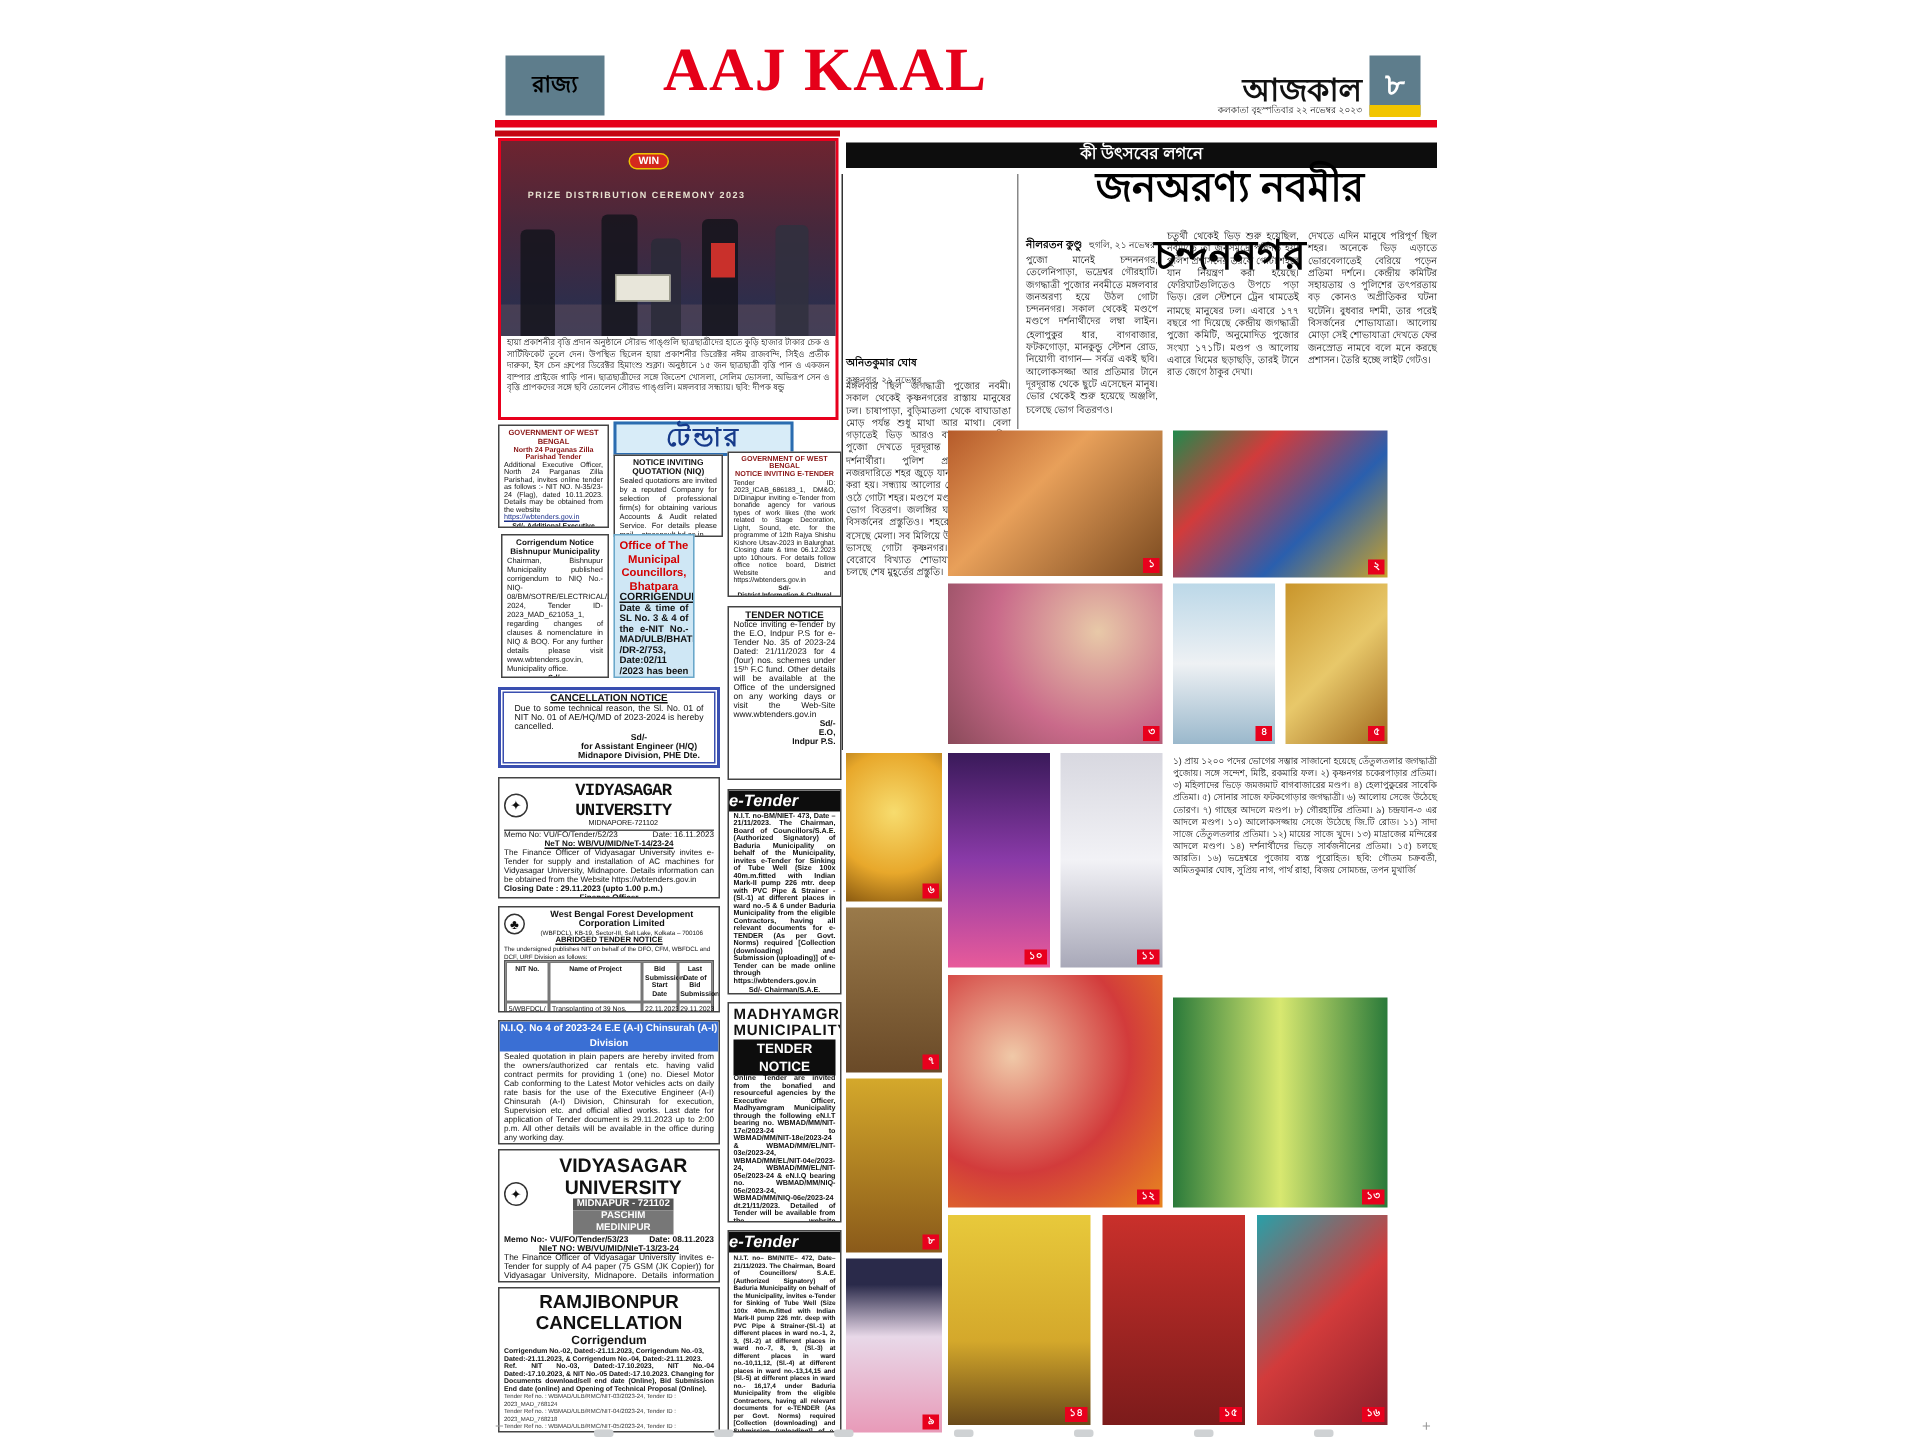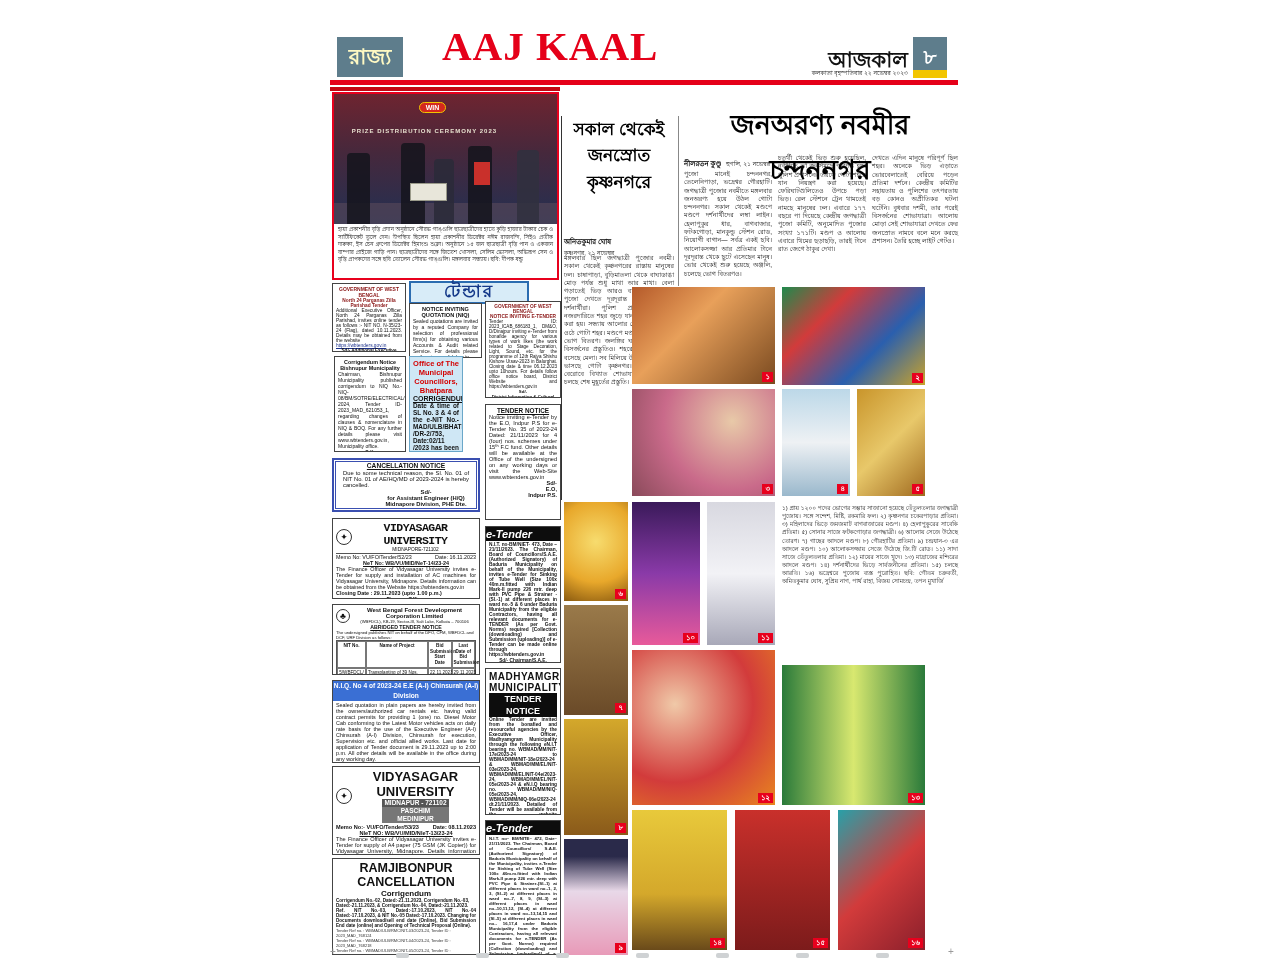--- a/index.html
+++ b/index.html
@@ -1,21 +1,21 @@
 <!DOCTYPE html>
 <html><head>
 <meta charset="utf-8">
 <style>
   html,body{margin:0;padding:0;background:#ffffff;width:1280px;height:960px;overflow:hidden;
     font-family:"Liberation Sans",sans-serif;-webkit-font-smoothing:antialiased;}
   #page{position:absolute;left:330px;top:0;width:632px;height:960px;background:#fff;}
   .abs{position:absolute;}
   .ben{font-family:"Liberation Sans","DejaVu Sans",sans-serif;}
   
-  .sec-box{background:#5e7d8c;color:#fef9c3;font-weight:bold;font-size:21px;text-align:center;line-height:40px;}
+  .sec-box{background:#5e7d8c;color:#000000;font-weight:bold;font-size:15px;text-align:center;line-height:40px;}
   .mast-title{color:#e50019;font-family:"Liberation Serif",serif;font-weight:900;font-size:41px;letter-spacing:1px;}
   .logo-bn{font-weight:900;font-size:21px;color:#111;}
   .dateline{font-size:6px;color:#222;}
   .pg-box{background:#5e7d8c;color:#fff;font-weight:bold;font-size:20px;text-align:center;line-height:40px;}
   .yellow-bar{background:#f2c500;}
   .red-rule{background:#e50019;}
   .red-rule2{background:#c40613;}
   
   .kicker{background:#0d0d0d;color:#fff;font-weight:bold;font-size:11px;text-align:center;line-height:17px;}
   .headline{font-weight:900;font-size:27px;text-align:center;color:#000;}
@@ -104,22 +104,22 @@
       <div class="sil" style="left:30%;width:11%;height:62%;"></div>
       <div class="sil" style="left:45%;width:9%;height:50%;background:#2a2a38;"></div>
       <div class="sil" style="left:60%;width:11%;height:60%;"></div>
       <div class="sil" style="left:82%;width:10%;height:57%;background:#30303e;"></div>
       <div class="abs" style="left:34%;bottom:18%;width:16%;height:12%;background:#e8e6da;border:1px solid #9a9a8a;"></div>
       <div class="abs" style="left:63%;bottom:30%;width:7%;height:18%;background:#c9302b;"></div>
     </div>
     <div class="lead-cap ben">হায়া প্রকাশনীর বৃত্তি প্রদান অনুষ্ঠানে সৌরভ গাঙ্গুলি ছাত্রছাত্রীদের হাতে কুড়ি হাজার টাকার চেক ও সার্টিফিকেট তুলে দেন। উপস্থিত ছিলেন হায়া প্রকাশনীর ডিরেক্টর নঈম রাজবন্দি, সিইও প্রতীক দারুকা, ইস চেন গ্রুপের ডিরেক্টর হিমাংশু শুক্লা। অনুষ্ঠানে ১৫ জন ছাত্রছাত্রী বৃত্তি পান ও একজন বাম্পার প্রাইজে গাড়ি পান। ছাত্রছাত্রীদের সঙ্গে জিতেশ খোসলা, সেলিম ভোসলা, অভিরূপ সেন ও বৃত্তি প্রাপকদের সঙ্গে ছবি তোলেন সৌরভ গাঙ্গুলি। মঙ্গলবার সন্ধ্যায়। ছবি: দীপক ষন্ডু</div>
   </div>
 
+  <div class="abs kicker ben" style="left:234px;top:95px;width:394px;height:17px;"><span>কী উৎসবের লগনে</span></div>
   <div class="abs headline ben" style="left:352px;top:104px;width:276px;">জনঅরণ্য নবমীর চন্দননগর</div>
-  <div class="abs subhead ben" style="left:234px;top:117px;width:110px;">সকাল থেকেই জনস্রোত কৃষ্ণনগরে</div>
   <div class="abs vrule" style="left:348px;top:116px;height:170px;"></div>
   <div class="abs vrule" style="left:231px;top:116px;height:384px;background:#333;"></div>
 
   <div class="abs" style="left:234px;top:236px;width:110px;">
     <div class="byline ben">অনিতকুমার ঘোষ</div>
     <div class="dateline2 ben">কৃষ্ণনগর, ২১ নভেম্বর</div>
   </div>
   <div class="abs bodytxt ben" style="left:234px;top:254px;width:110px;height:244px;">মঙ্গলবার ছিল জগদ্ধাত্রী পুজোর নবমী। সকাল থেকেই কৃষ্ণনগরের রাস্তায় মানুষের ঢল। চাষাপাড়া, বুড়িমাতলা থেকে বাঘাডাঙা মোড় পর্যন্ত শুধু মাথা আর মাথা। বেলা গড়াতেই ভিড় আরও বাড়ে। রাজবাড়ির পুজো দেখতে দূরদূরান্ত থেকে এসেছেন দর্শনার্থীরা। পুলিশ প্রশাসনের কড়া নজরদারিতে শহর জুড়ে যান চলাচল নিয়ন্ত্রণ করা হয়। সন্ধ্যায় আলোর রোশনাইয়ে সেজে ওঠে গোটা শহর। মণ্ডপে মণ্ডপে চলে অঞ্জলি, ভোগ বিতরণ। জলঙ্গির ঘাটে ঘাটে চলছে বিসর্জনের প্রস্তুতিও। শহরের মোড়ে মোড়ে বসেছে মেলা। সব মিলিয়ে উৎসবের আমেজে ভাসছে গোটা কৃষ্ণনগর। বুধবার সাঙে বেরোবে বিখ্যাত শোভাযাত্রা, তার জন্য চলছে শেষ মুহূর্তের প্রস্তুতি।</div>
 
   <div class="abs" style="left:354px;top:152px;width:88px;">

